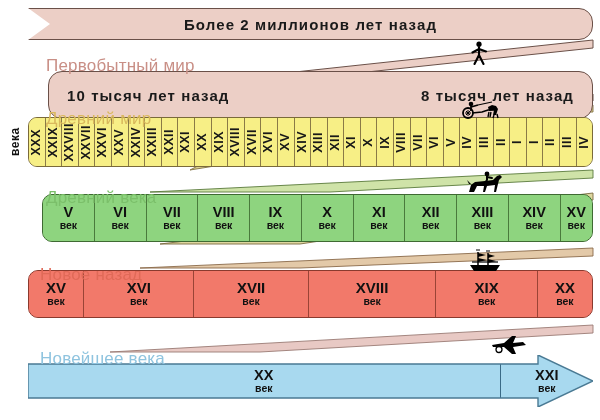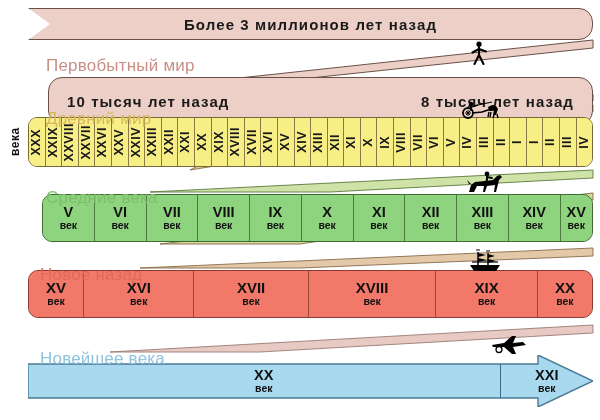--- a/index.html
+++ b/index.html
@@ -40,21 +40,21 @@
     white-space: nowrap;
   }
 
   #bar-prehistory {
     left: 28px; top: 8px; width: 565px; height: 32px;
     border-radius: 0 14px 14px 0;
     justify-content: center;
     clip-path: polygon(0 0, 100% 0, 100% 100%, 0 100%, 22px 50%);
   }
   #bar-ancient-years {
-    left: 48px; top: 77px; width: 545px; height: 48px;
+    left: 48px; top: 71px; width: 545px; height: 48px;
     border-radius: 14px;
     justify-content: space-between;
     padding: 0 18px;
   }
 
   
   .band {
     position: absolute;
     display: flex;
     border: 1.3px solid #5a4a3a;
@@ -154,21 +154,21 @@
     <polygon points="593,40 593,48 160,94 90,94" fill="#eccfc6" stroke="#6a5048" stroke-width="1"></polygon>
     <polygon points="593,94 593,101 300,116 230,116" fill="#eccfc6" stroke="#6a5048" stroke-width="1"></polygon>
     <polygon points="593,105 593,112 300,113 190,170" fill="#ddd08a" stroke="#7a6a3a" stroke-width="0.9" opacity="0.95"></polygon>
     <polygon points="593,170 593,178 330,192 150,192" fill="#cfe3a8" stroke="#5a7a3c" stroke-width="0.9"></polygon>
     <polygon points="593,193 593,200 300,244 160,244" fill="#ded7a0" stroke="#7a6a40" stroke-width="0.9"></polygon>
     <polygon points="593,248 593,256 300,268 140,268" fill="#e3c9a8" stroke="#8a6a4a" stroke-width="0.9"></polygon>
     <polygon points="593,325 593,333 260,352 110,352" fill="#e8c9c4" stroke="#9a7a74" stroke-width="0.9"></polygon>
   </svg>
 
   <div class="pinkbar" id="bar-prehistory">
-    <span class="ptxt">Более 3 миллионов лет назад</span>
+    <span class="ptxt">Более 2 миллионов лет назад</span>
   </div>
 
   <div class="era-label" style="left:46px; top:44px; color:#c98f86;">Первобытный мир</div>
 
   <div class="pinkbar" id="bar-ancient-years">
     <span class="ptxt">10 тысяч лет назад</span>
     <span class="ptxt">8 тысяч лет назад</span>
   </div>
 
   <svg class="icon" style="left:468px; top:41px;" width="22" height="24" viewBox="0 0 22 24">
@@ -289,21 +289,21 @@
     <circle cx="10" cy="14" r="5" fill="none" stroke="#000" stroke-width="1.8"></circle>
     <path d="M7 14 L13 14 M10 11 L10 17 M8 12 L12 16 M12 12 L8 16" stroke="#000" stroke-width="1"></path>
     <path d="M14 14 L24 13 L30 11 L38 11" stroke="#000" stroke-width="1.6" fill="none"></path>
     <path d="M30 8 L34 6 L38 7 L40 10 L38 16 L35 16 L36 11 L31 12 Z" fill="#000"></path>
     <path d="M36 16 L35 19 M39 15 L40 19 M31 13 L30 18 M33 13 L32 18" stroke="#000" stroke-width="1.4"></path>
     <circle cx="13" cy="5" r="2.3" fill="#000"></circle>
     <path d="M13 7 L13 12 M13 8 L20 6" stroke="#000" stroke-width="1.8" fill="none"></path>
     <path d="M20 6 L34 3" stroke="#000" stroke-width="1.1"></path>
   </svg>
 
-  <div class="era-label" style="left:46px; top:176px; color:#7bbf6a;">Средние века</div>
+  <div class="era-label" style="left:46px; top:176px; color:#7bbf6a;">Древний века</div>
 
   <div class="band" id="band-medieval">
       <div class="cell" style="flex: 1 0 0px;">
         <div class="num">V</div>
         <div class="unit">век</div>
       </div>
       <div class="cell" style="flex: 1 0 0px;">
         <div class="num">VI</div>
         <div class="unit">век</div>
       </div>

